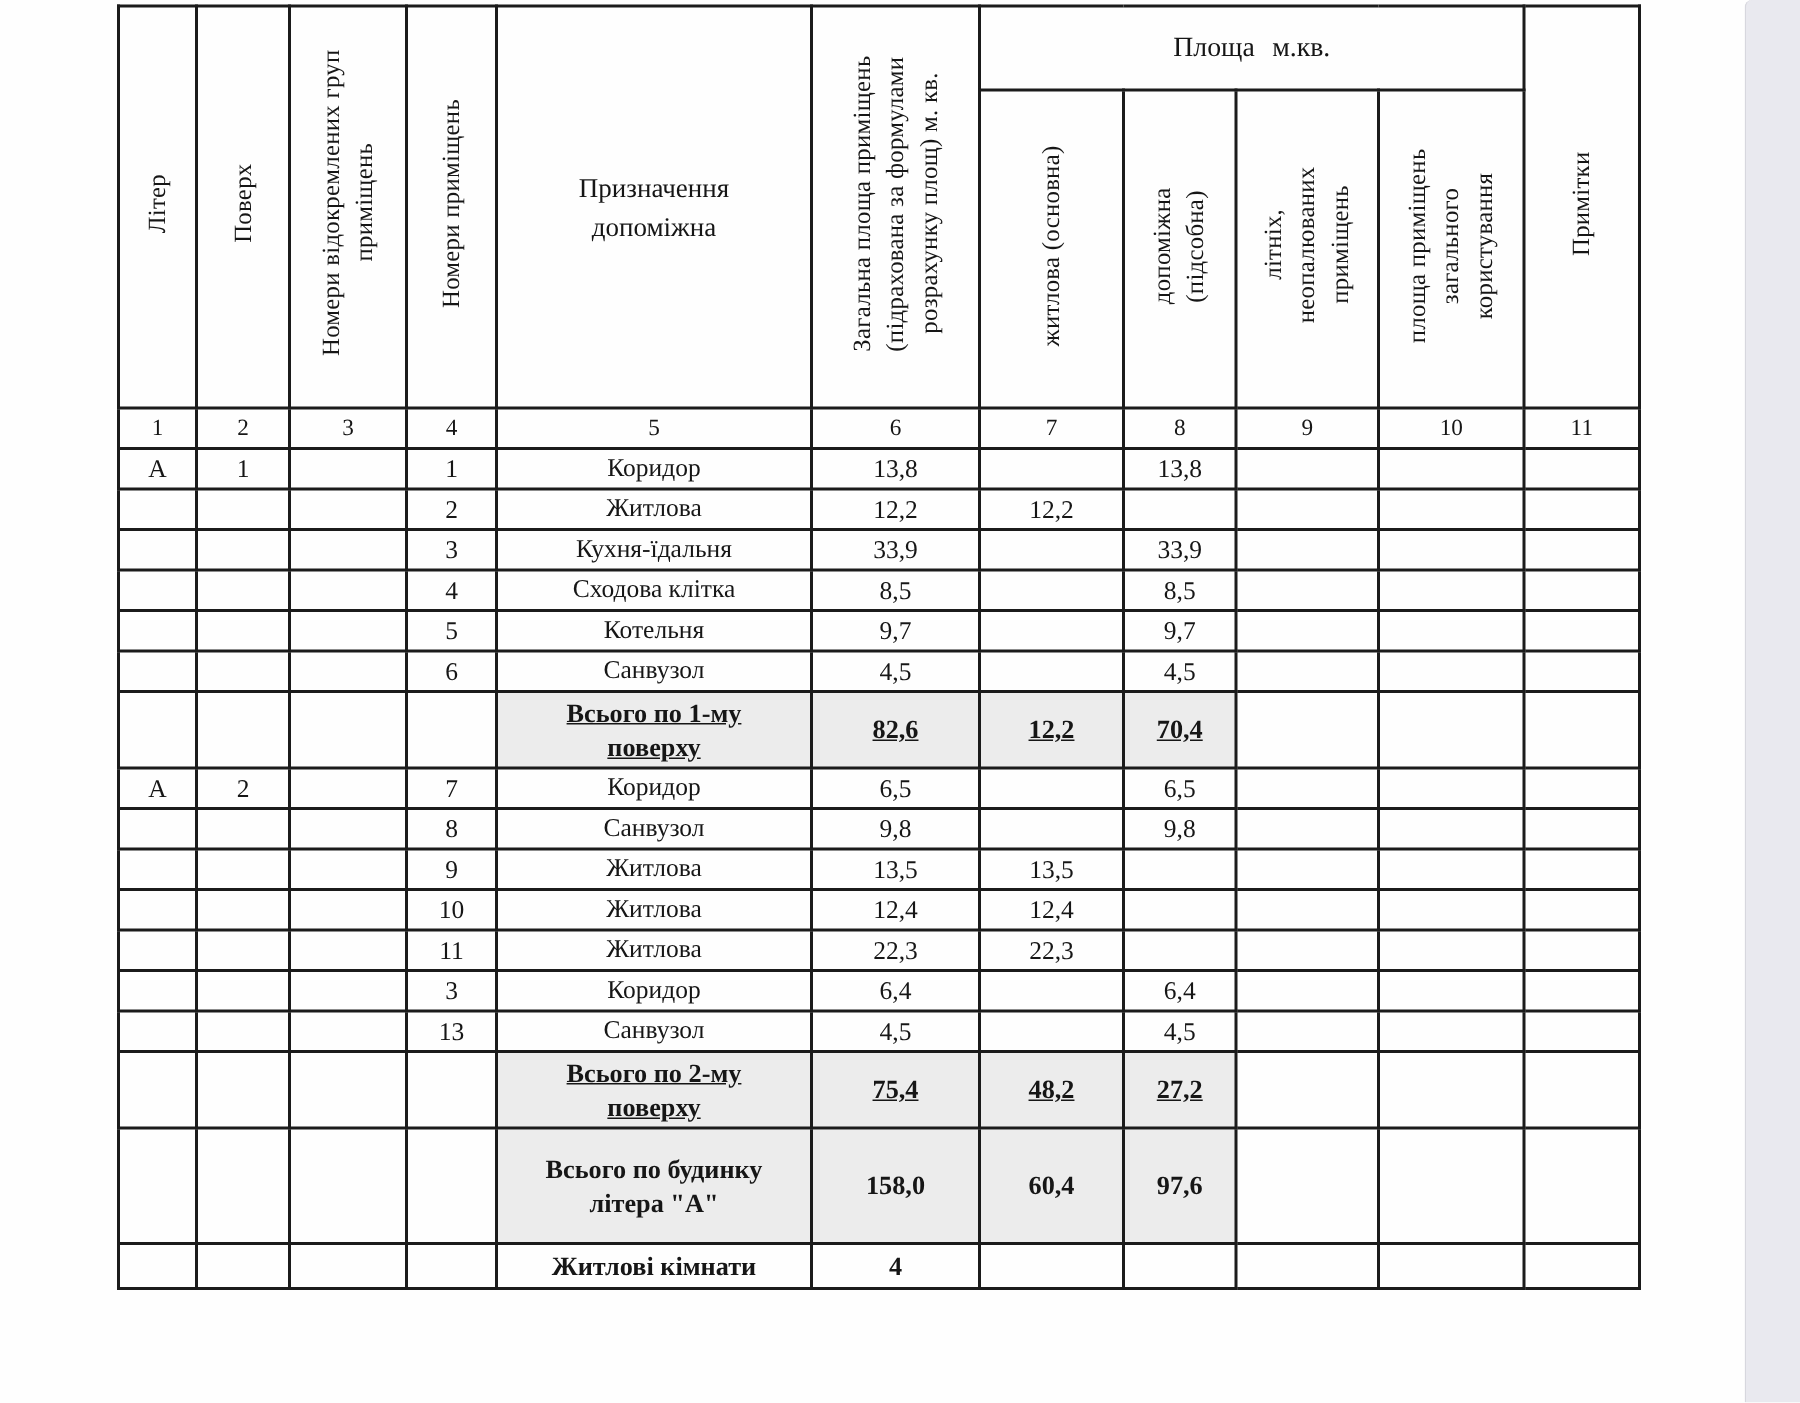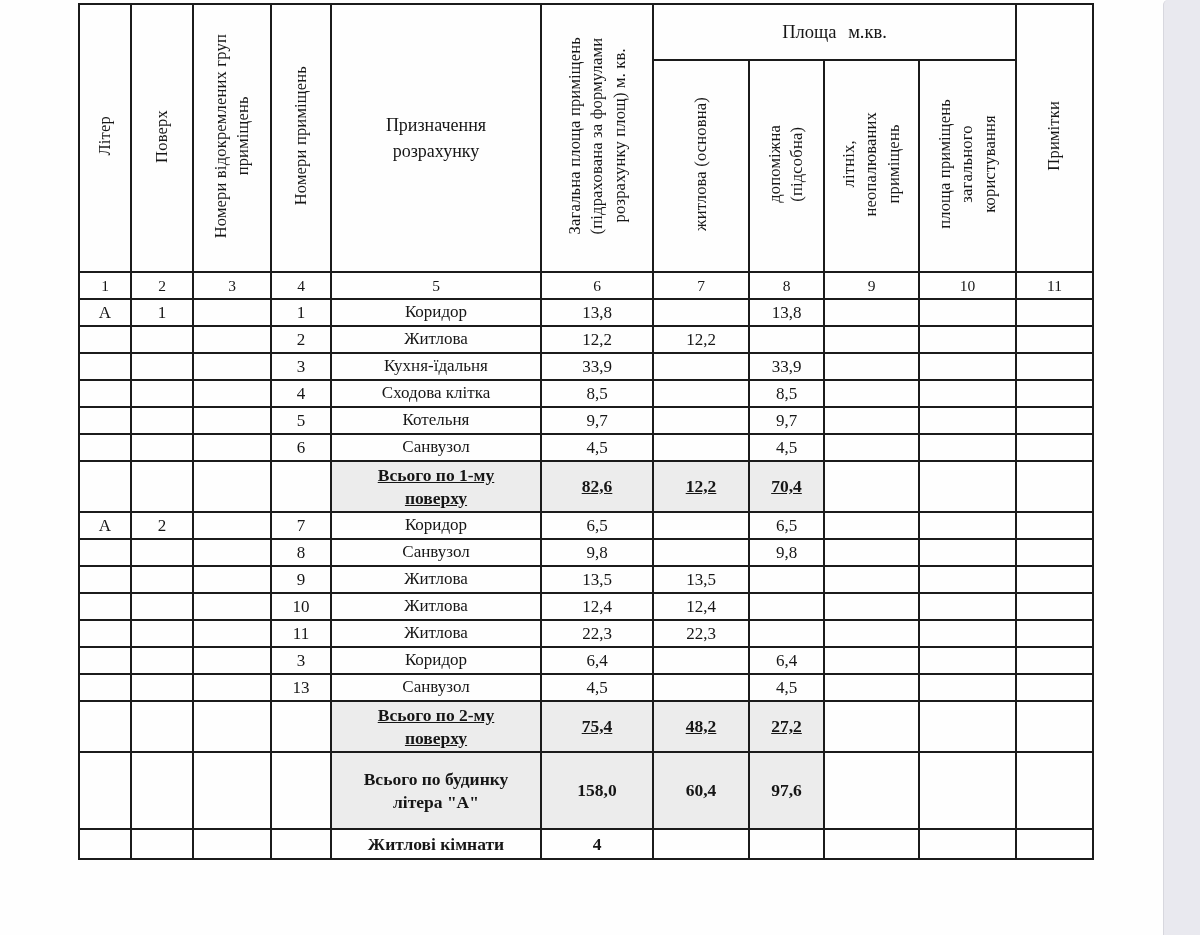--- a/index.html
+++ b/index.html
@@ -79,21 +79,21 @@
       <col style="width:77px">
   </colgroup>
   <thead>
     <tr class="h-group">
       <th rowspan="2"><span class="vert">Літер</span></th>
       <th rowspan="2"><span class="vert">Поверх</span></th>
       <th rowspan="2"><span class="vert">Номери відокремлених груп
 приміщень</span></th>
       <th rowspan="2"><span class="vert">Номери приміщень</span></th>
       <th rowspan="2" class="horiz-head">Призначення
-розрахунку</th>
+допоміжна</th>
       <th rowspan="2"><span class="vert">Загальна площа приміщень
 (підрахована за формулами
 розрахунку площ) м. кв.</span></th>
       <th colspan="4" class="group-head">Площа м.кв.</th>
       <th rowspan="2"><span class="vert">Примітки</span></th>
     </tr>
     <tr class="h-vertical">
       <th><span class="vert">житлова (основна)</span></th>
       <th><span class="vert">допоміжна
 (підсобна)</span></th>

